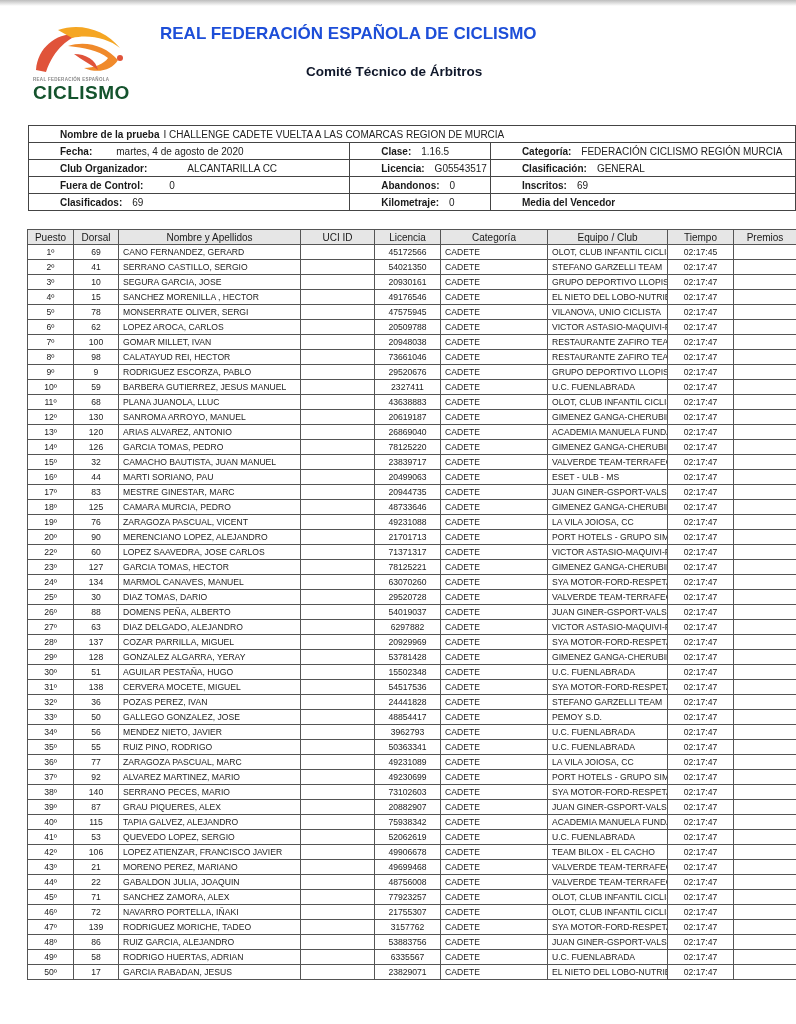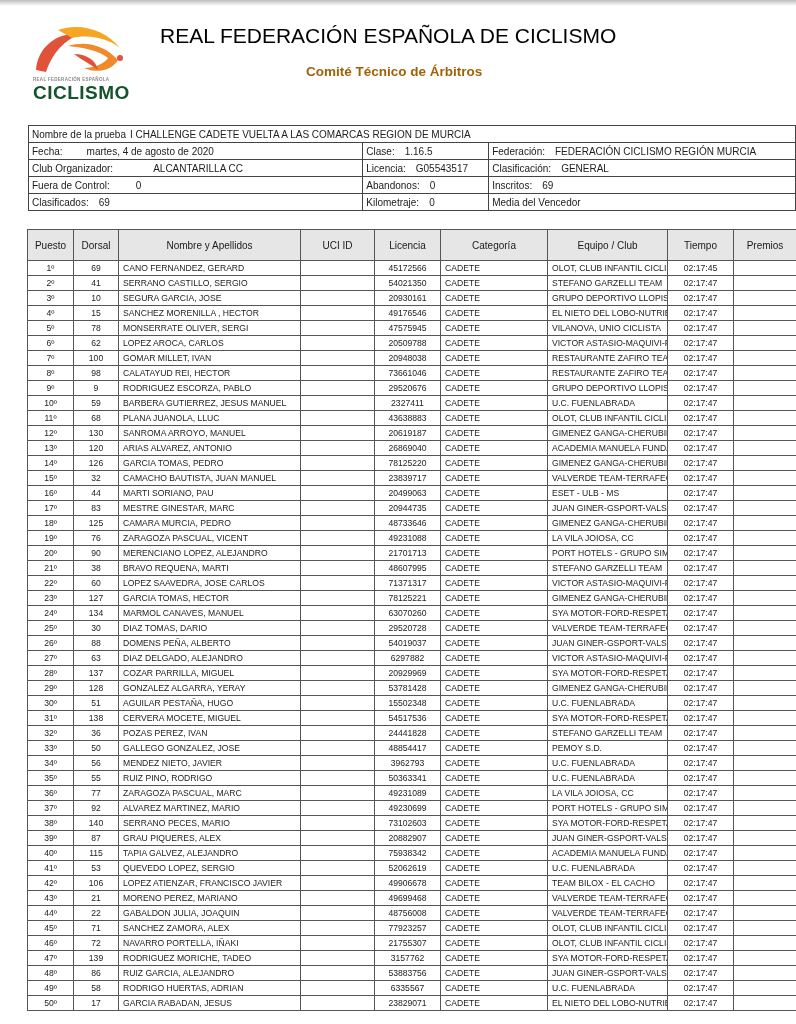--- a/index.html
+++ b/index.html
@@ -2,30 +2,30 @@
 <html><head>
 <meta charset="utf-8">
 <style>
   * { box-sizing: border-box; margin: 0; padding: 0; }
   html, body { width: 796px; height: 1024px; background: #ffffff; overflow: hidden; }
   body { font-family: "Liberation Sans", sans-serif; color: #1a1a1a; position: relative; }
   .topshade { position: absolute; left: 0; top: 0; width: 796px; height: 6px; background: linear-gradient(#bdbdbd, #ffffff); }
   .logo { position: absolute; left: 28px; top: 24px; width: 104px; height: 82px; }
   .logo-small { position: absolute; left: 5px; top: 53px; font-size: 4.5px; letter-spacing: 0.3px; color: #888; font-weight: bold; white-space: nowrap; }
   .logo-big { position: absolute; left: 5px; top: 58px; font-size: 19px; font-weight: bold; color: #14532d; letter-spacing: 0.5px; }
-  .title { position: absolute; left: 160px; top: 24px; width: 600px; font-size: 21px; font-weight: normal; color: #000000; }
-  .subtitle { position: absolute; left: 306px; top: 64px; font-size: 13.5px; font-weight: bold; color: #a16207; }
+  .title { position: absolute; left: 160px; top: 24px; width: 600px; font-size: 17px; font-weight: bold; color: #1d4ed8; }
+  .subtitle { position: absolute; left: 306px; top: 64px; font-size: 13.5px; font-weight: bold; color: #0f172a; }
 
   table.info { position: absolute; left: 28px; top: 125px; width: 768px; border-collapse: collapse; font-size: 10px; }
   table.info td { border: 1px solid #444; height: 17px; padding: 0 3px; white-space: nowrap; overflow: hidden; }
-  table.info .lbl { font-weight: normal; }
+  table.info .lbl { font-weight: bold; margin-left: 28px; }
   table.info .val { margin-left: 10px; font-weight: normal; color: #222; }
 
   table.res { position: absolute; left: 27px; top: 229px; width: 769px; border-collapse: collapse; font-size: 8.6px; table-layout: fixed; }
-  table.res th { background: #e6e6e6; font-weight: normal; font-size: 10px; border: 1px solid #555; height: 31px; }
+  table.res th { background: #e6e6e6; font-weight: normal; font-size: 10px; border: 1px solid #555; height: 15px; }
   table.res td { border: 1px solid #555; height: 15px; padding: 0 4px; white-space: nowrap; overflow: hidden; text-overflow: clip; color: #222; }
   table.res td.c { text-align: center; }
   table.res td.l { text-align: left; }
 </style>
 </head>
 <body>
 
 <div class="topshade"></div>
 
 <div class="logo">
@@ -49,21 +49,21 @@
       <col style="width:126px">
       <col style="width:307px">
     </colgroup>
   <tbody>
       <tr>
     <td colspan="3"><span class="lbl">Nombre de la prueba</span><span class="val" style="margin-left:4px">I CHALLENGE CADETE VUELTA A LAS COMARCAS REGION DE MURCIA</span></td>
   </tr>
   <tr>
     <td><span class="lbl">Fecha:</span><span class="val" style="margin-left:24px">martes, 4 de agosto de 2020</span></td>
     <td><span class="lbl">Clase:</span><span class="val">1.16.5</span></td>
-    <td><span class="lbl">Federación:</span><span class="val">FEDERACIÓN CICLISMO REGIÓN MURCIA</span></td>
+    <td><span class="lbl">Categoría:</span><span class="val">FEDERACIÓN CICLISMO REGIÓN MURCIA</span></td>
   </tr>
   <tr>
     <td><span class="lbl">Club Organizador:</span><span class="val" style="margin-left:40px">ALCANTARILLA CC</span></td>
     <td><span class="lbl">Licencia:</span><span class="val">G05543517</span></td>
     <td><span class="lbl">Clasificación:</span><span class="val">GENERAL</span></td>
   </tr>
   <tr>
     <td><span class="lbl">Fuera de Control:</span><span class="val" style="margin-left:26px">0</span></td>
     <td><span class="lbl">Abandonos:</span><span class="val">0</span></td>
     <td><span class="lbl">Inscritos:</span><span class="val">69</span></td>
@@ -316,31 +316,20 @@
         <td class="c">90</td>
         <td class="l">MERENCIANO LOPEZ, ALEJANDRO</td>
         <td class="c"></td>
         <td class="c">21701713</td>
         <td class="l">CADETE</td>
         <td class="l">PORT HOTELS  -  GRUPO SIM</td>
         <td class="c">02:17:47</td>
         <td class="c"></td>
       </tr>
       <tr>
-        <td class="c">21º</td>
-        <td class="c">38</td>
-        <td class="l">BRAVO REQUENA, MARTI</td>
-        <td class="c"></td>
-        <td class="c">48607995</td>
-        <td class="l">CADETE</td>
-        <td class="l">STEFANO GARZELLI TEAM</td>
-        <td class="c">02:17:47</td>
-        <td class="c"></td>
-      </tr>
-      <tr>
         <td class="c">22º</td>
         <td class="c">60</td>
         <td class="l">LOPEZ SAAVEDRA, JOSE CARLOS</td>
         <td class="c"></td>
         <td class="c">71371317</td>
         <td class="l">CADETE</td>
         <td class="l">VICTOR ASTASIO-MAQUIVI-P</td>
         <td class="c">02:17:47</td>
         <td class="c"></td>
       </tr>

